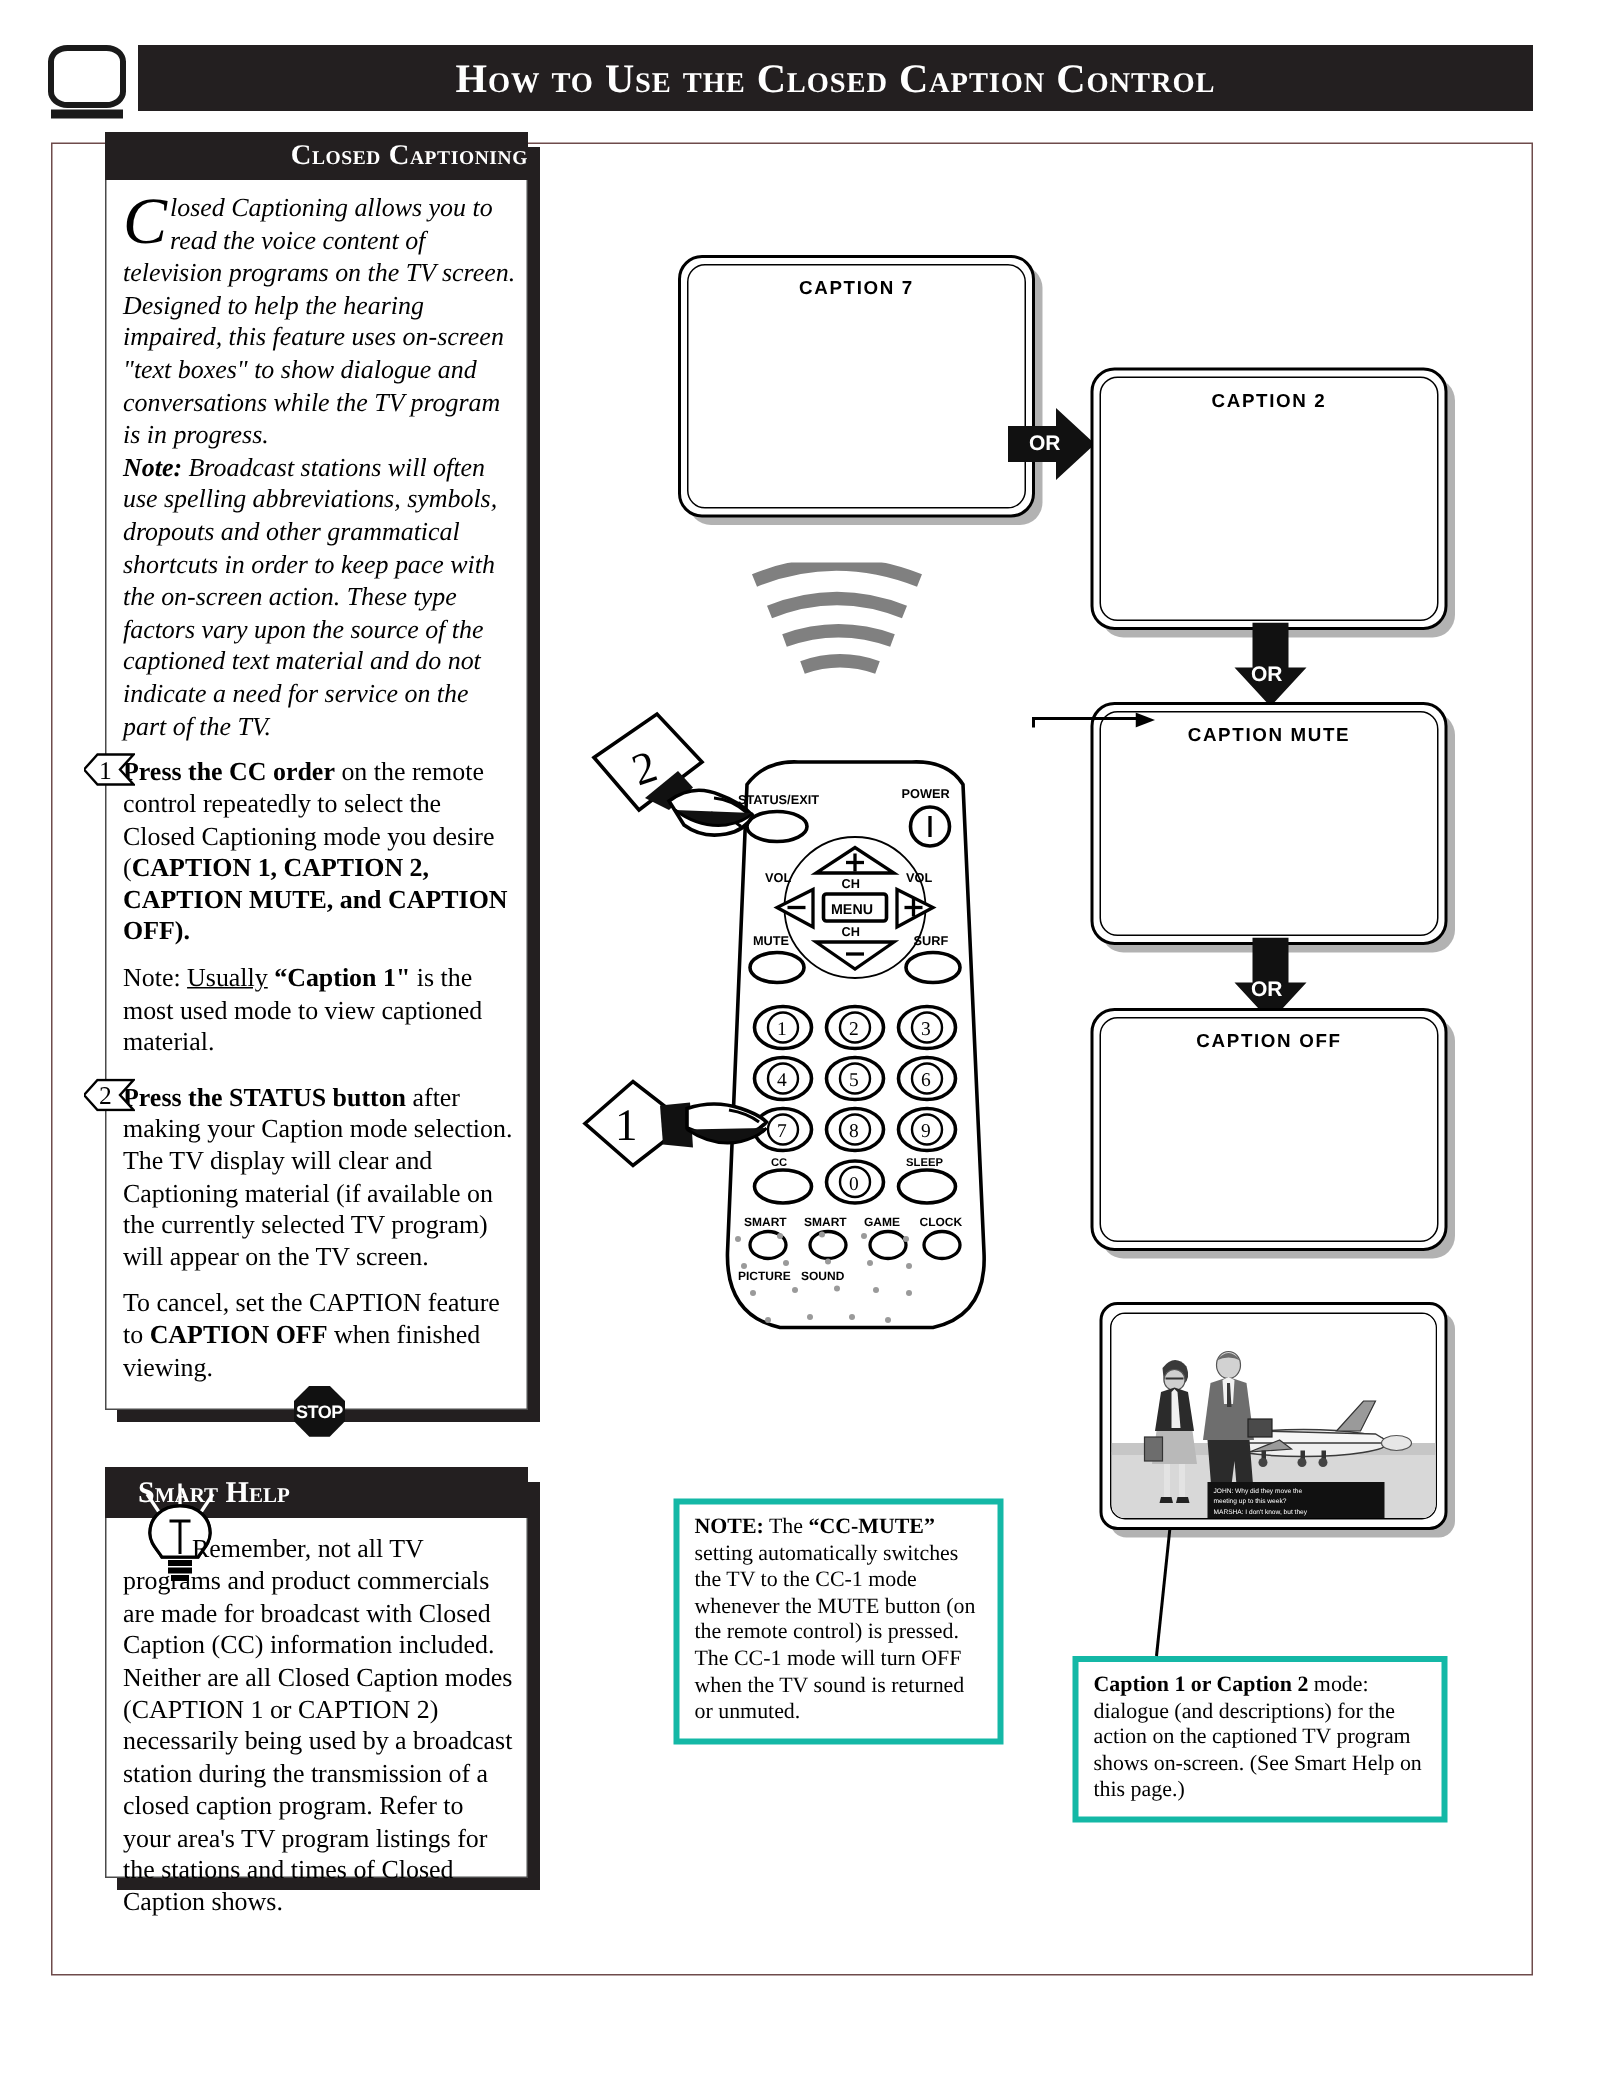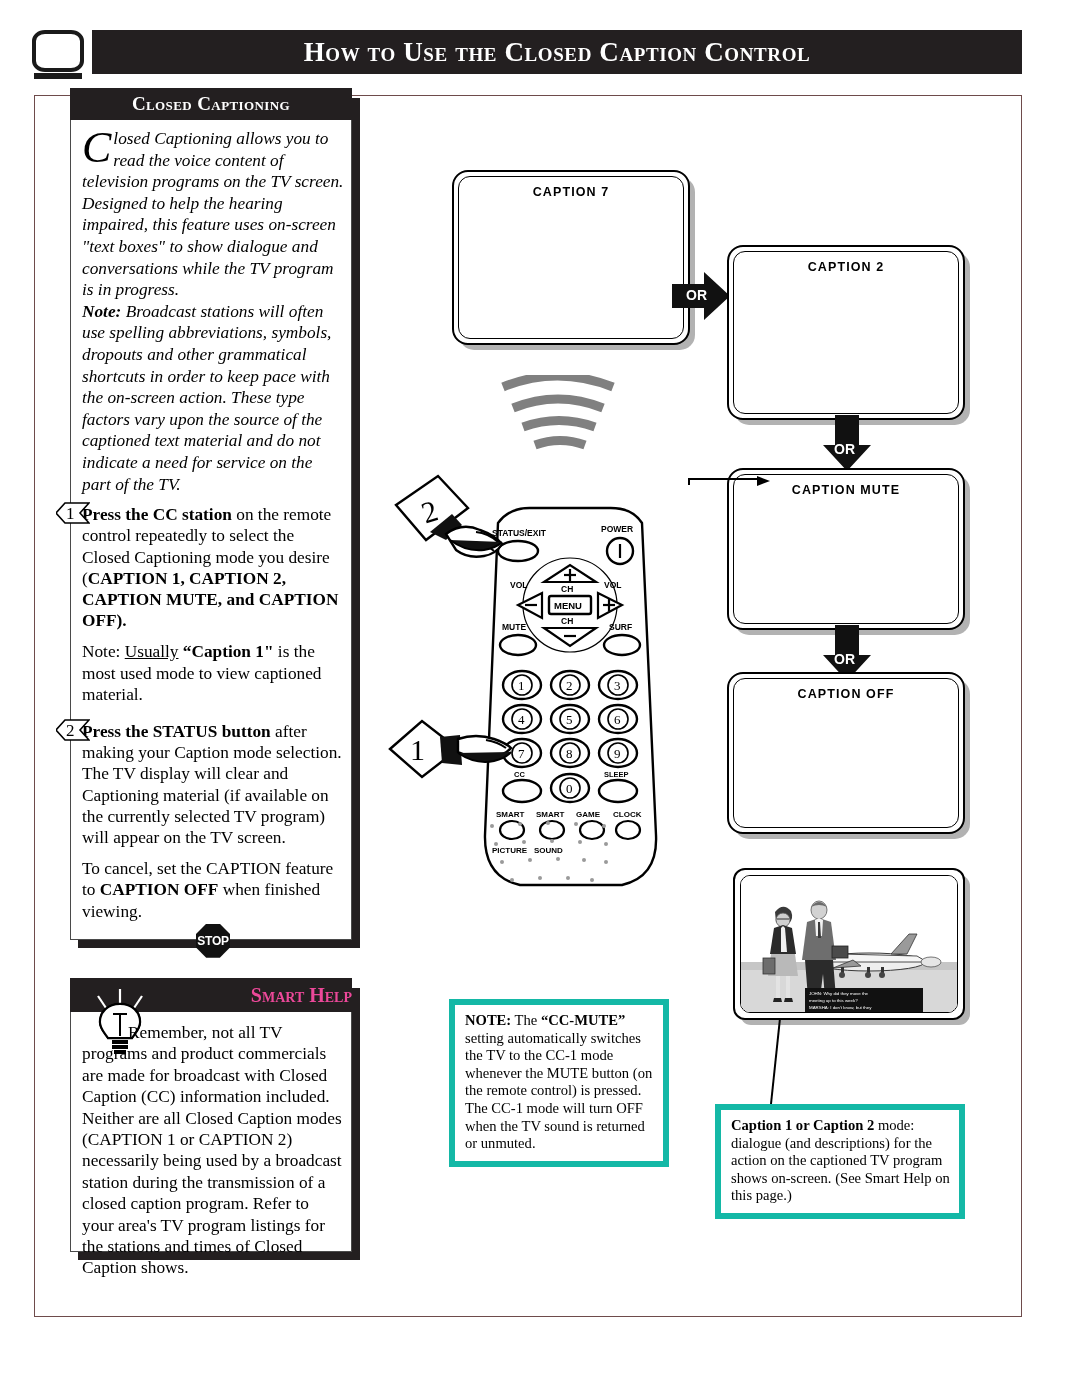--- a/index.html
+++ b/index.html
@@ -45,21 +45,21 @@
   }
   .cc-panel {
     position:absolute; left:70px; top:90px; width:282px; height:850px;
     background:#ffffff; border:1px solid #4a4a4a;
   }
   .cc-head {
     position:absolute; left:70px; top:88px; width:282px; height:32px;
     background:#231f20;
   }
   .cc-head span {
-    display:block; text-align:center; color:#fff; font-weight:bold;
+    display:block; text-align:right; color:#fff; font-weight:bold;
     font-size:19px; line-height:32px; font-variant:small-caps; letter-spacing:.4px;
   }
   .cc-body {
     position:absolute; left:82px; top:128px; width:262px;
     font-size:17.3px; line-height:21.6px; color:#000;
   }
   .cc-intro { font-style:italic; }
   .cc-intro .dropcap {
     float:left; font-size:44px; line-height:36px; padding:2px 2px 0 0;
     font-style:italic;
@@ -95,21 +95,21 @@
   .stop-oct i{
     position:absolute; inset:0; color:#fff; font-style:normal;
     font-family:"Liberation Sans", sans-serif; font-weight:bold;
     font-size:12px; line-height:34px; text-align:center; letter-spacing:-.3px;
   }
 
   
   .sh-shadow { position:absolute; left:78px; top:988px; width:282px; height:272px; background:#231f20; }
   .sh-panel  { position:absolute; left:70px; top:980px; width:282px; height:272px; background:#fff; border:1px solid #4a4a4a; }
   .sh-head   { position:absolute; left:70px; top:978px; width:282px; height:34px; background:#231f20; }
-  .sh-head span{ display:block; text-align:right; color:#ec4899; font-weight:bold; font-size:20px;
+  .sh-head span{ display:block; text-align:left; color:#ffffff; font-weight:bold; font-size:20px;
                  line-height:34px; font-variant:small-caps; padding-left:22px;}
   .bulb { position:absolute; left:84px; top:984px; width:74px; height:74px; }
   .sh-body {
     position:absolute; left:82px; top:1022px; width:262px;
     font-size:17.3px; line-height:21.4px; color:#000;
   }
   .sh-body .indent { text-indent:46px; }
 
   
   .tv {
@@ -140,21 +140,21 @@
 
   
   .remote { position:absolute; left:470px; top:505px; width:200px; height:390px; }
 
   
   .hand2 { position:absolute; left:390px; top:470px; width:125px; height:105px; }
   .hand1 { position:absolute; left:388px; top:707px; width:125px; height:85px; }
 
   
   .note-box {
-    position:absolute; background:#fff; border:6px solid #14b8a6;
+    position:absolute; background:#fff; border:4px solid #14b8a6;
     font-size:14.6px; line-height:17.6px; padding:7px 9px 8px 10px; color:#000;
   }
   .note-box b { font-weight:bold; }
 
   
   .photo-screen { position:absolute; overflow:hidden; border-radius:10px; }
 
   .footer {
     position:absolute; left:0; right:0; top:1348px; text-align:center;
     font-family:"Liberation Sans", sans-serif; font-size:13px; color:#333;
@@ -192,21 +192,21 @@
 
 
     <div class="step">
       <div class="diamond">
         <svg width="34" height="22" viewBox="0 0 34 22">
           <polygon points="0,11 9,1 33,1 24,11 33,21 9,21" fill="#fff" stroke="#000" stroke-width="1.6"></polygon>
           <text x="10" y="17" font-family="Liberation Serif, serif" font-size="17" fill="#000">1</text>
         </svg>
       </div>
       <p>
-        <b>Press the CC station</b><span> on the remote control repeatedly to select the Closed Captioning mode you desire (</span><b>CAPTION 1, CAPTION 2, CAPTION MUTE, and CAPTION OFF).</b>
+        <b>Press the CC order</b><span> on the remote control repeatedly to select the Closed Captioning mode you desire (</span><b>CAPTION 1, CAPTION 2, CAPTION MUTE, and CAPTION OFF).</b>
       </p>
       <p class="note-line">
         <span>Note: </span><u>Usually</u><b> “Caption 1"</b><span> is the most used mode to view captioned material.</span>
       </p>
     </div>
 
     <div class="step" style="margin-top:16px;">
       <div class="diamond">
         <svg width="34" height="22" viewBox="0 0 34 22">
           <polygon points="0,11 9,1 33,1 24,11 33,21 9,21" fill="#fff" stroke="#000" stroke-width="1.6"></polygon>

